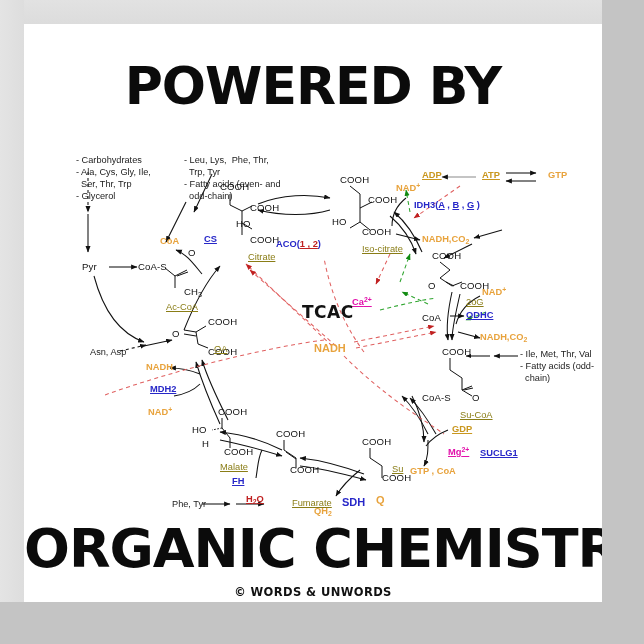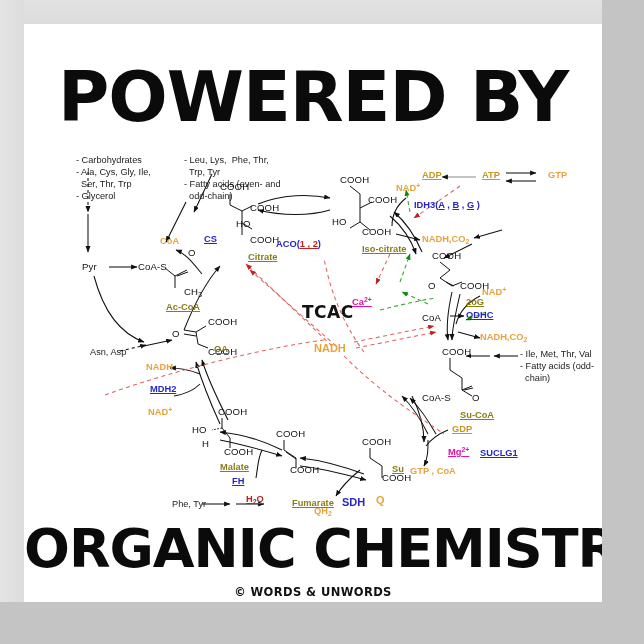--- a/index.html
+++ b/index.html
@@ -37,21 +37,21 @@
   .headline{
     position:absolute;
     left:0;width:578px;
     text-align:center;
     font-family:"DejaVu Sans", sans-serif;
     font-weight:bold;
     color:#0b0b0b;
     letter-spacing:-1px;
     white-space:nowrap;
   }
-  #headline-top{ top:32px; font-size:70px; }
+  #headline-top{ top:32px; font-size:52px; }
   #headline-bottom{ top:493px; font-size:54px; }
   #credit{
     position:absolute;left:0;width:578px;top:561px;
     text-align:center;
     font-family:"DejaVu Sans", sans-serif;
     font-weight:bold;
     font-size:11.5px;
     letter-spacing:.4px;
     color:#111;
   }
@@ -70,21 +70,21 @@
     font-size:9.3px;
     color:#1b1b1b;
     white-space:pre;
     line-height:1.27;
   }
   .formula{ font-size:9.6px; color:#111; letter-spacing:.1px; }
   .orange{ color:#e8a33d; font-weight:bold; }
   .orange-u{ color:#c9971f; font-weight:bold; text-decoration:underline; }
   .blue{ color:#2727c8; font-weight:bold; }
   .blue-u{ color:#2727c8; font-weight:bold; text-decoration:underline; }
-  .olive-u{ color:#8a7d16; font-weight:bold; text-decoration:underline;padding-left:24px; }
+  .olive-u{ color:#8a7d16; font-weight:normal; text-decoration:underline;padding-left:24px; }
   .magenta-u{ color:#e211ab; font-weight:bold; text-decoration:underline; }
   .red-u{ color:#c02020; font-weight:bold; text-decoration:underline; }
   .tcac{
     position:absolute;
     font-family:"DejaVu Sans", sans-serif;
     font-weight:bold;
     font-size:17px;
     color:#121212;
     letter-spacing:.5px;
   }

